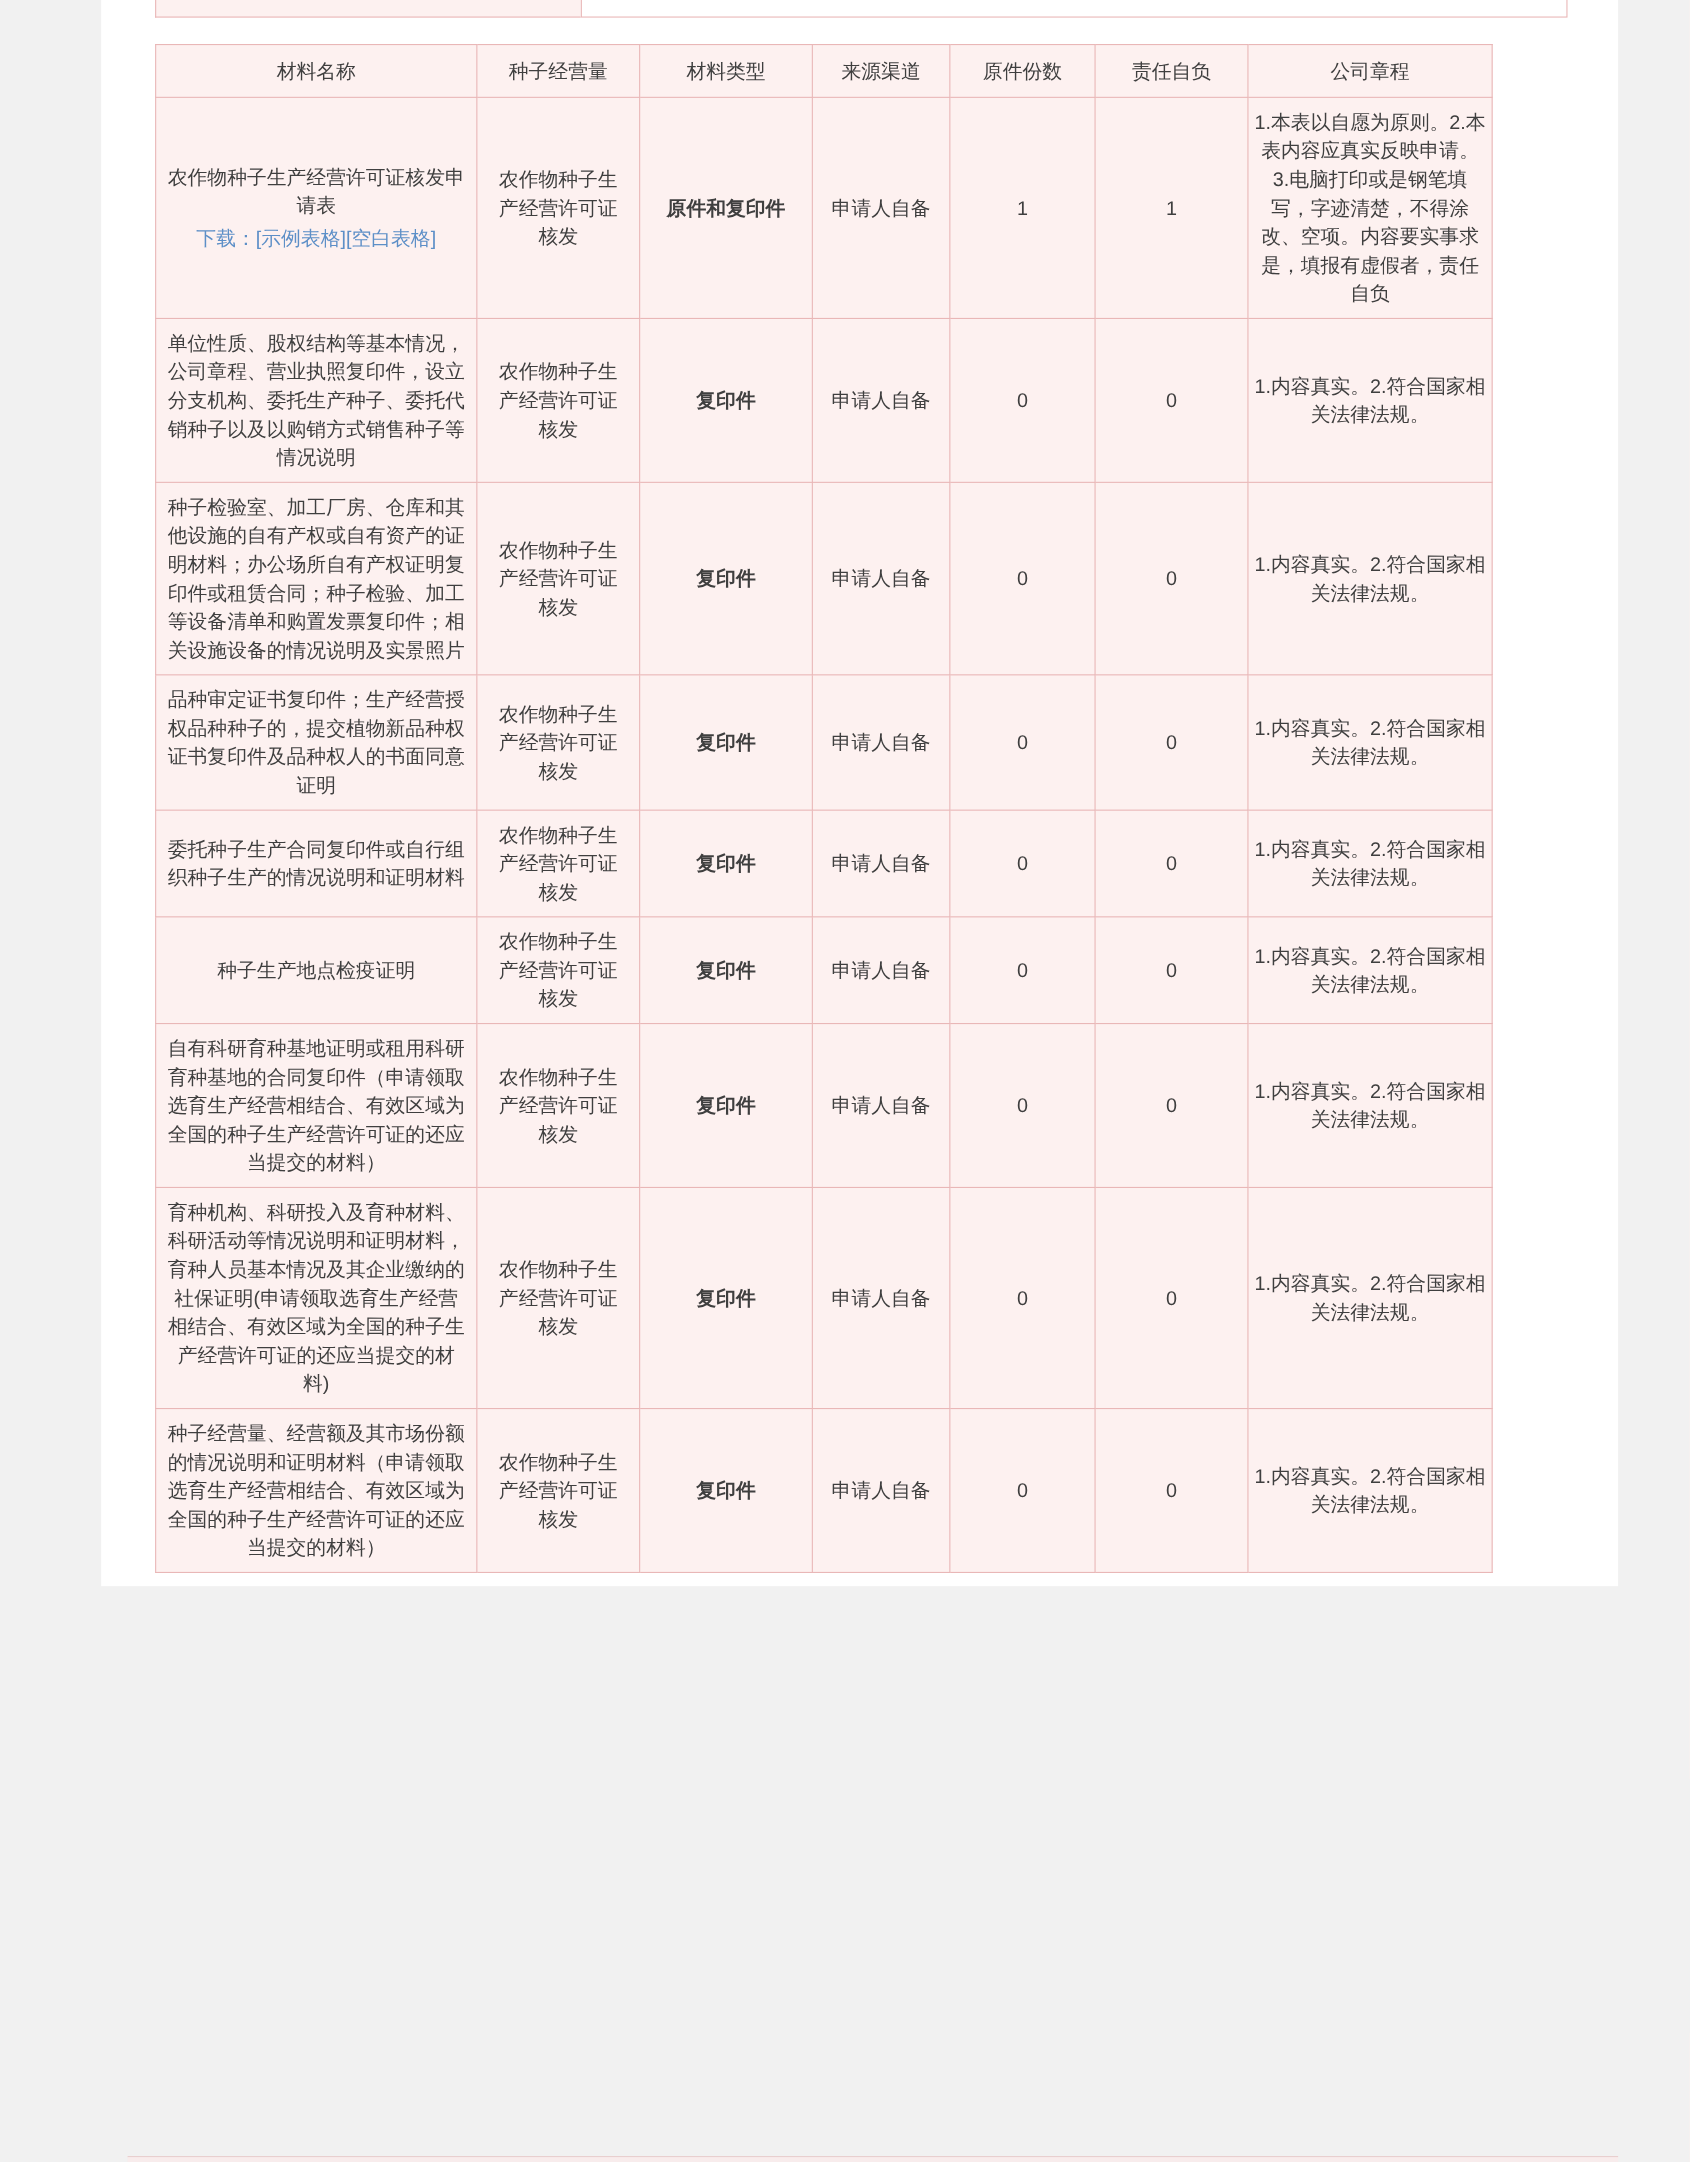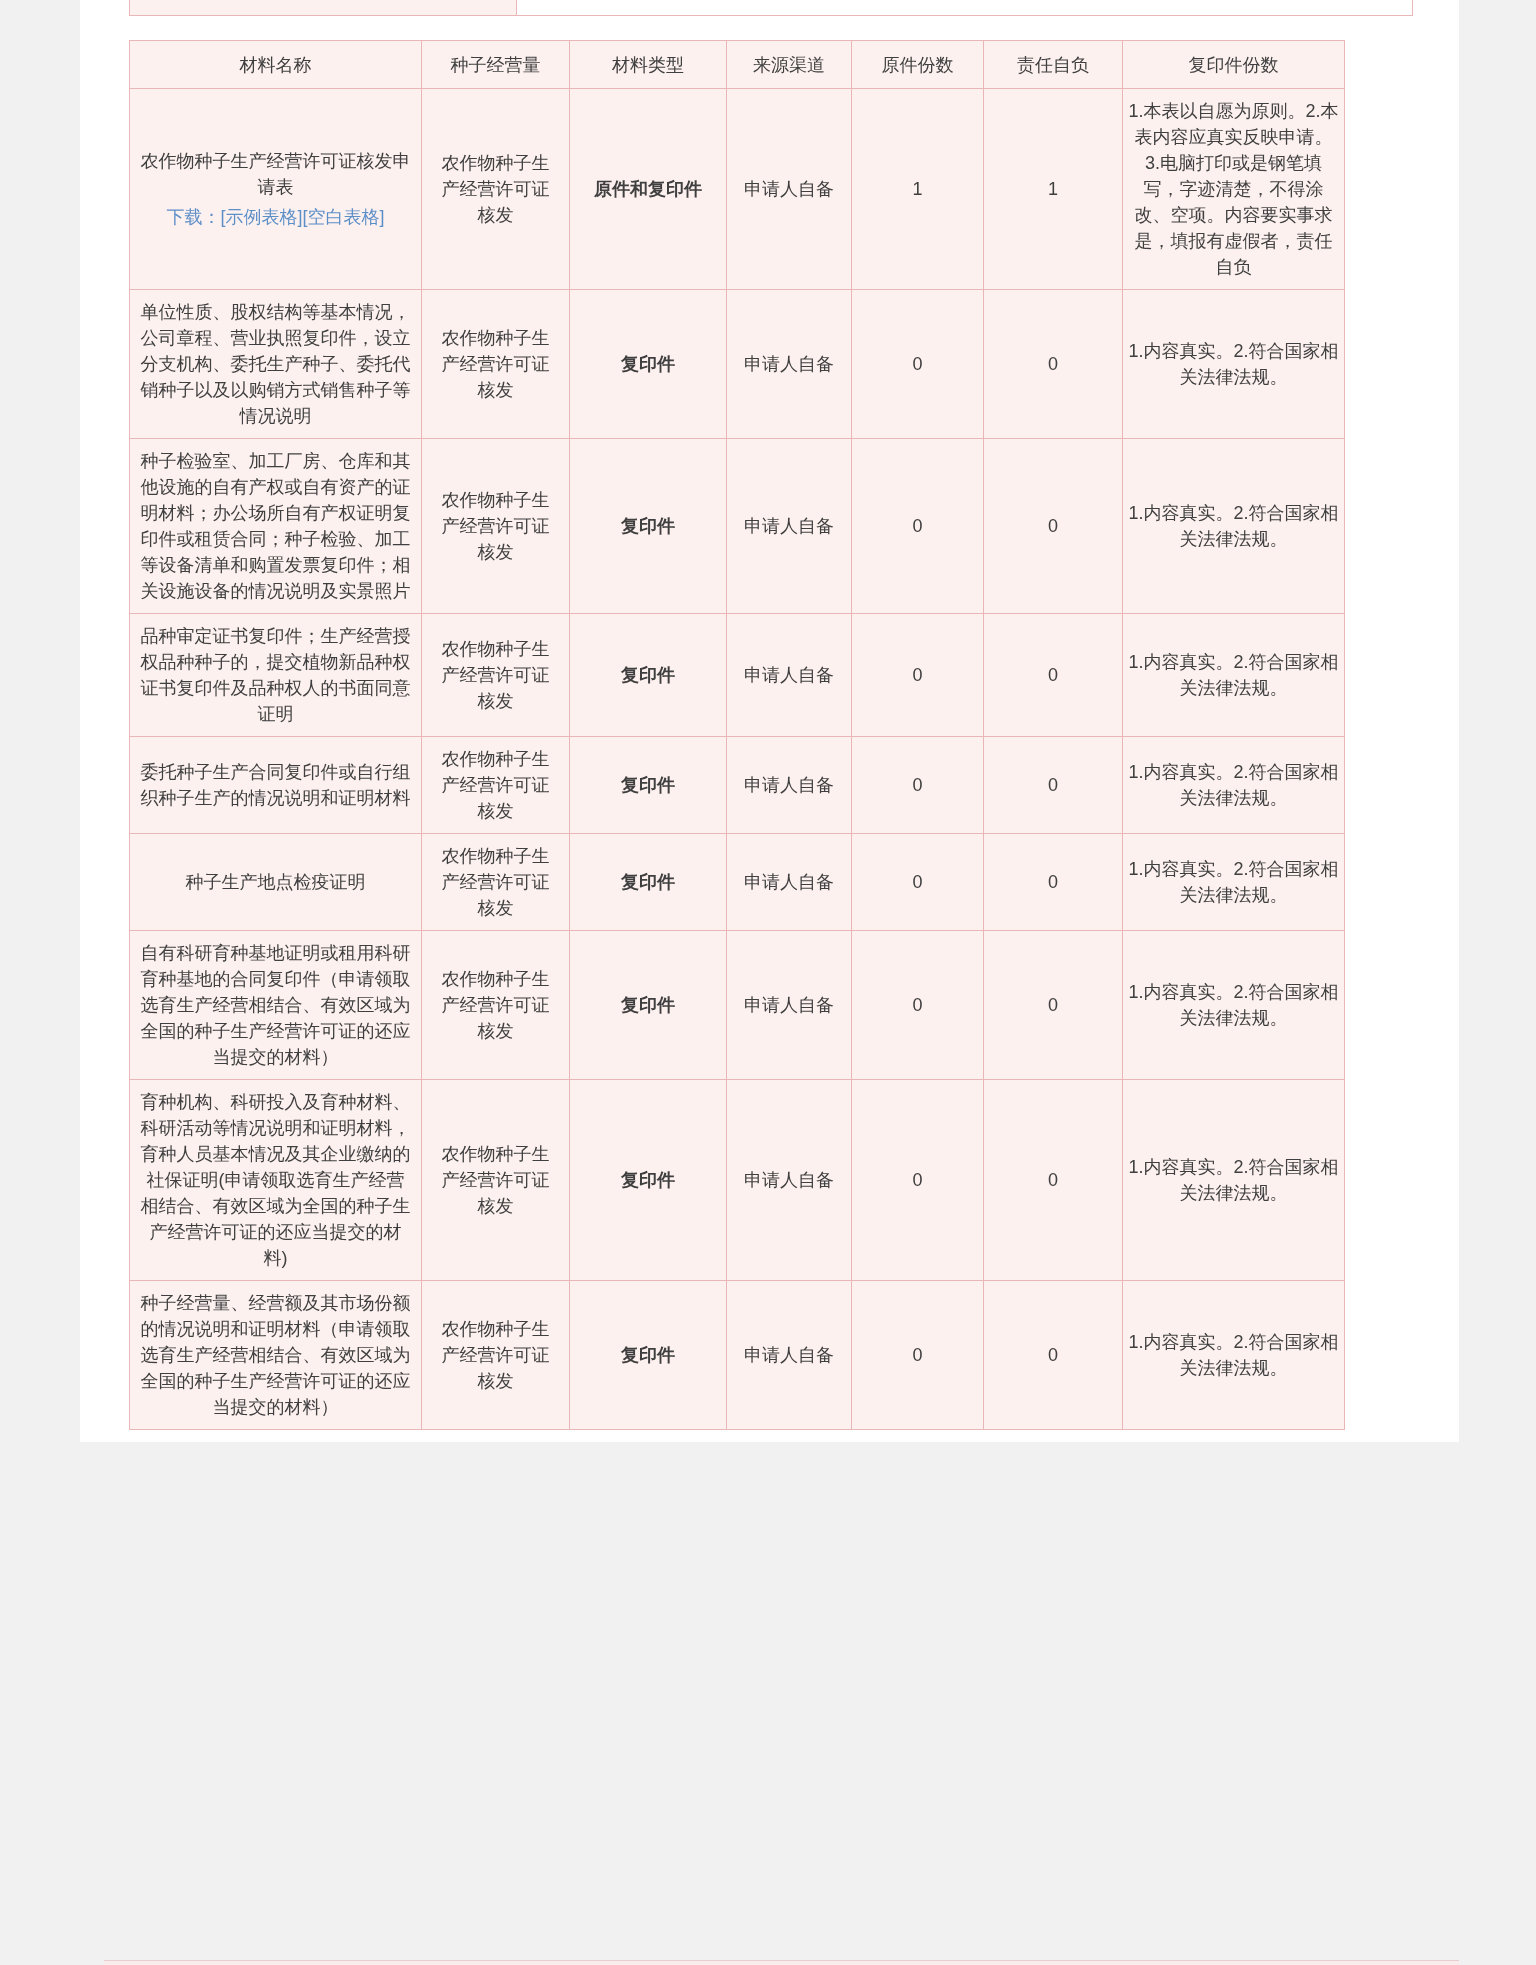--- a/index.html
+++ b/index.html
@@ -2,21 +2,21 @@
 <html style="--bg: #f1f1f1; --panel: #ffffff; --cellbg: #fdf1f0; --border: #e9b7b7; --outer: #dda4a4; --text: #3f3f3f; --link: #5d8fc7;"><head>
 <meta charset="utf-8">
 <style>
   :root{
     --bg:#f1f1f1; --panel:#ffffff; --cellbg:#fdf1f0; --border:#e9b7b7;
     --outer:#dda4a4; --text:#3f3f3f; --link:#5d8fc7;
   }
   *{box-sizing:border-box; margin:0; padding:0;}
   html,body{width:1536px; height:1965px; overflow:hidden;}
   body{background:var(--bg); font-family:"Liberation Sans", sans-serif; color:var(--text);}
-  .panel{position:absolute; left:80px; top:0; width:1379px; height:1442px; background:var(--panel);}
+  .panel{position:absolute; left:92px; top:0; width:1379px; height:1442px; background:var(--panel);}
 
   
   .top-sliver{position:absolute; left:49px; top:-4px; display:flex;}
   .top-sliver .cell{height:20px; border:1px solid var(--border);}
   .top-sliver .cell.active{width:387px; background:var(--cellbg); border-right:none;}
   .top-sliver .cell.plain{width:897px; background:#fff;}
 
   table.materials{position:absolute; left:49px; top:40px; border-collapse:collapse;
     table-layout:fixed; width:1215px; background:var(--cellbg);
     border:1px solid var(--outer);}
@@ -55,21 +55,21 @@
       <col style="width:222px">
     </colgroup>
     <thead>
       <tr>
         <th>材料名称</th>
         <th>种子经营量</th>
         <th>材料类型</th>
         <th>来源渠道</th>
         <th>原件份数</th>
         <th>责任自负</th>
-        <th>复印件份数</th>
+        <th>公司章程</th>
       </tr>
     </thead>
     <tbody>
   <tr>
     <td class="c-name">
       <div>农作物种子生产经营许可证核发申请表</div>
       <div class="download-line">
         <span>下载：</span><a>[示例表格]</a><a>[空白表格]</a>
       </div>
     </td>

